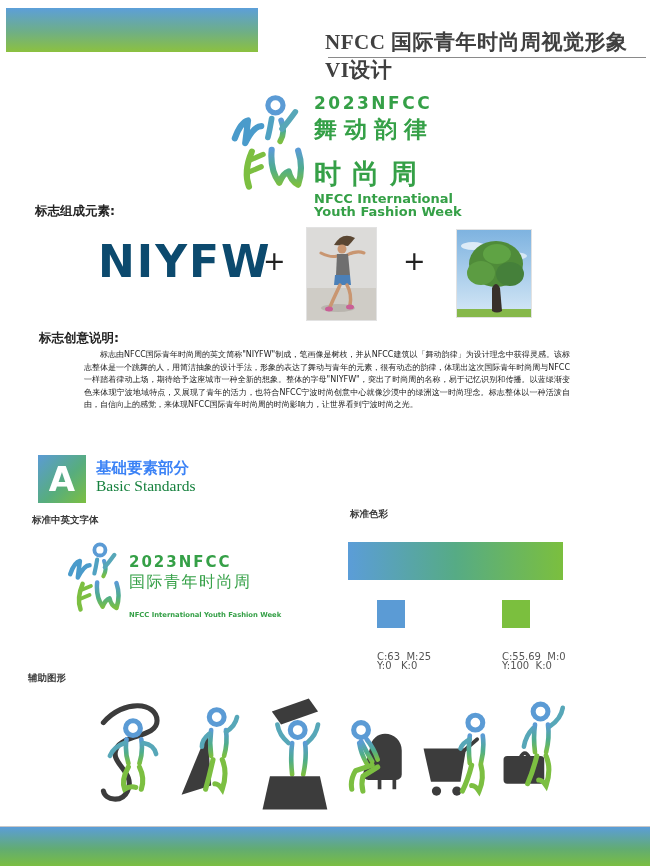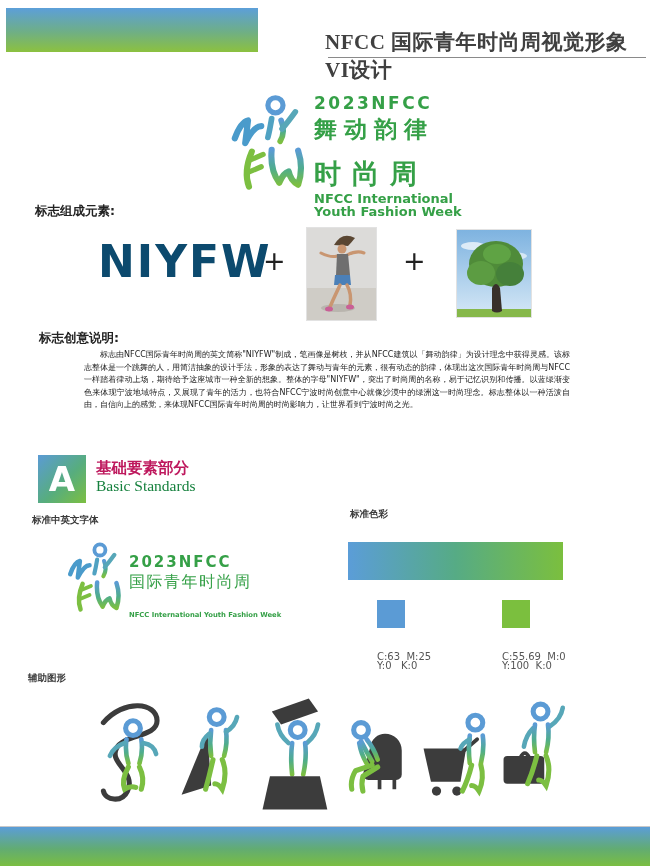--- a/index.html
+++ b/index.html
@@ -34,21 +34,21 @@
 
   
   .para{position:absolute;left:84px;top:349px;width:486px;font-size:8px;line-height:12.6px;
         color:#222;text-align:justify;text-indent:2em;}
 
   
   .a-square{position:absolute;left:38px;top:455px;width:48px;height:48px;
             background:linear-gradient(135deg,#5B9BD5 0%,#57AD7E 55%,#7CBF41 100%);
             display:flex;align-items:center;justify-content:center;
             color:#fff;font-size:34px;font-weight:bold;}
-  .a-cn{position:absolute;left:96px;top:458px;font-size:15.5px;font-weight:bold;color:#be185d;}
+  .a-cn{position:absolute;left:96px;top:458px;font-size:15.5px;font-weight:bold;color:#3b82f6;}
   .a-en{position:absolute;left:96px;top:477px;font-size:15.5px;color:#15803d;
         font-family:"Liberation Serif","DejaVu Serif",serif;}
 
   
   .logo-small{position:absolute;left:64px;top:541px;display:flex;}
   .logo-mark-s{width:58px;height:76px;}
   .ls-text{margin-left:7px;color:#35A047;margin-top:12px;}
   .ls-year{font-size:15px;font-weight:bold;letter-spacing:2px;}
   .ls-cn{font-size:16px;font-weight:normal;letter-spacing:1.5px;margin-top:1px;}
   .ls-en{font-size:6.8px;font-weight:bold;margin-top:18px;}

